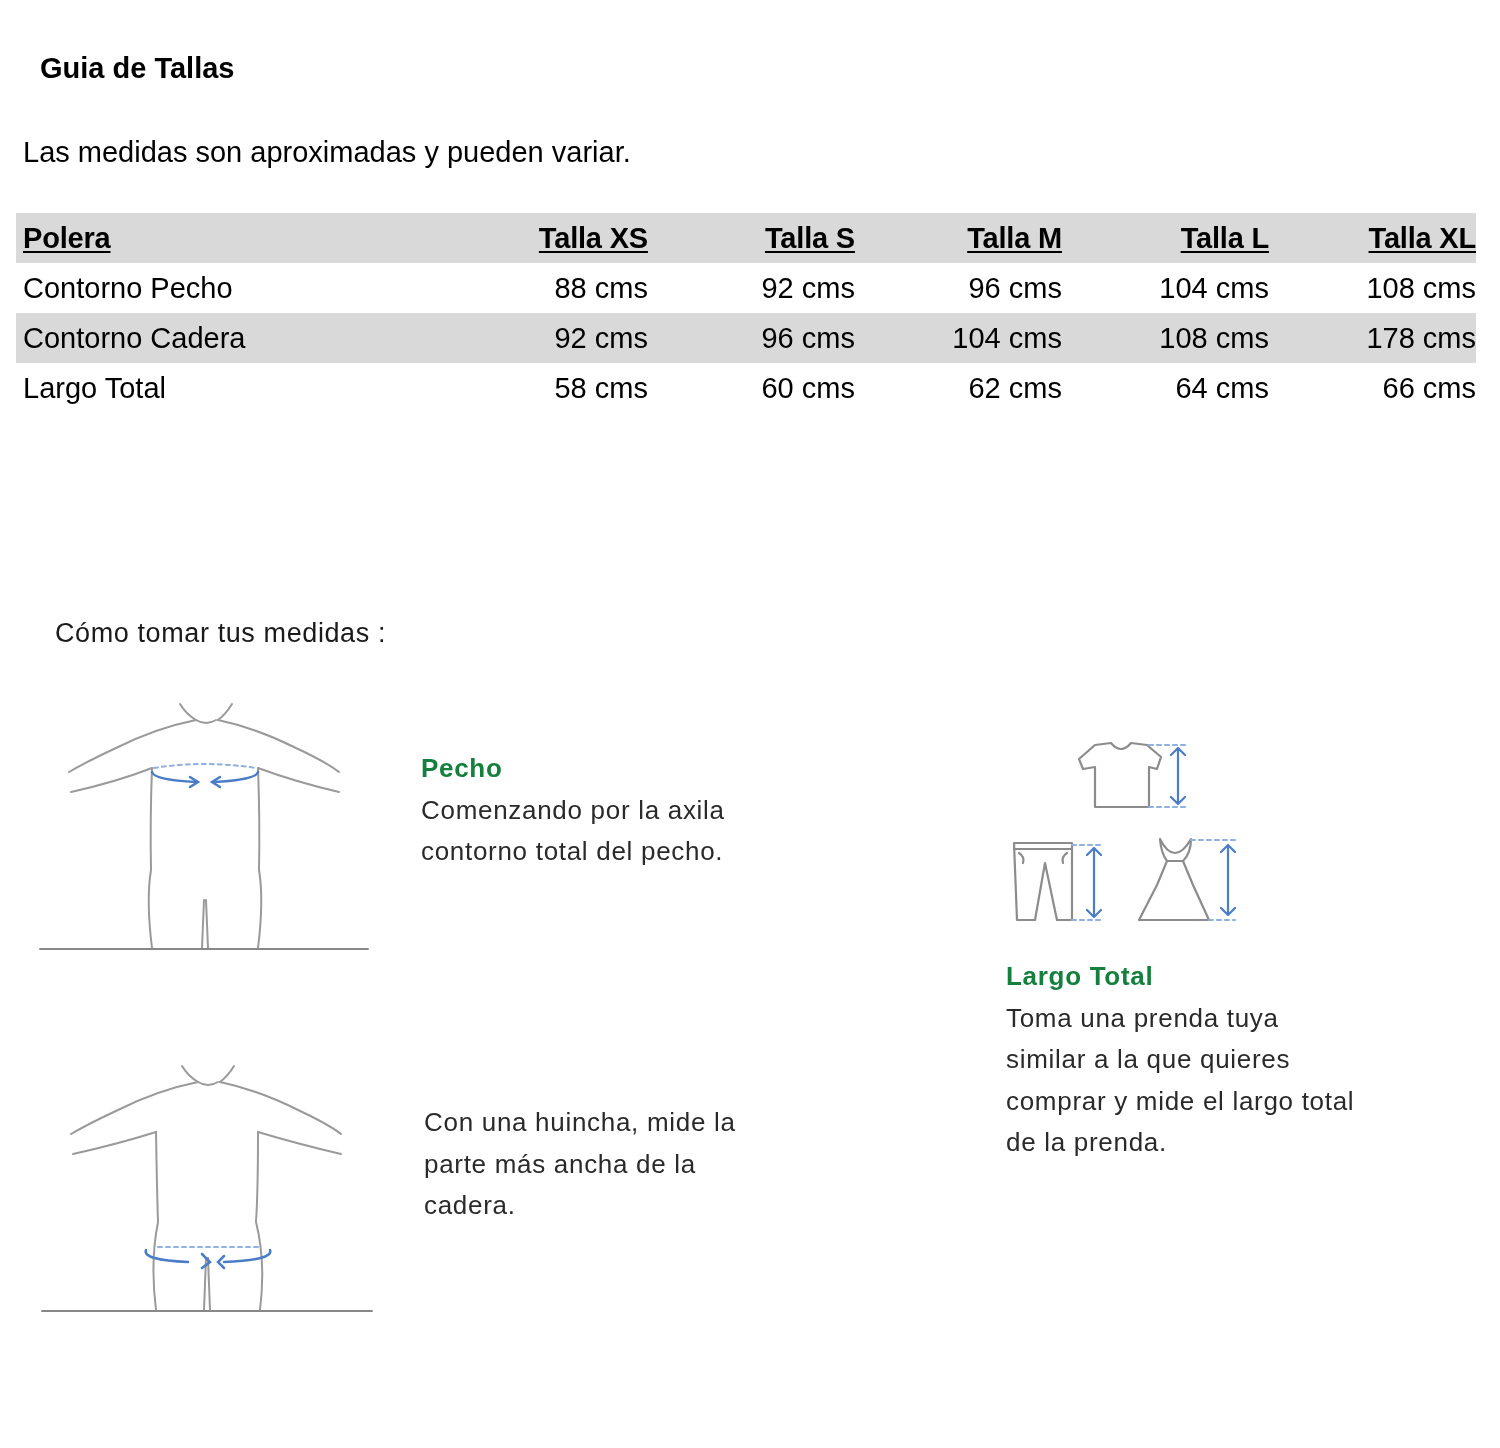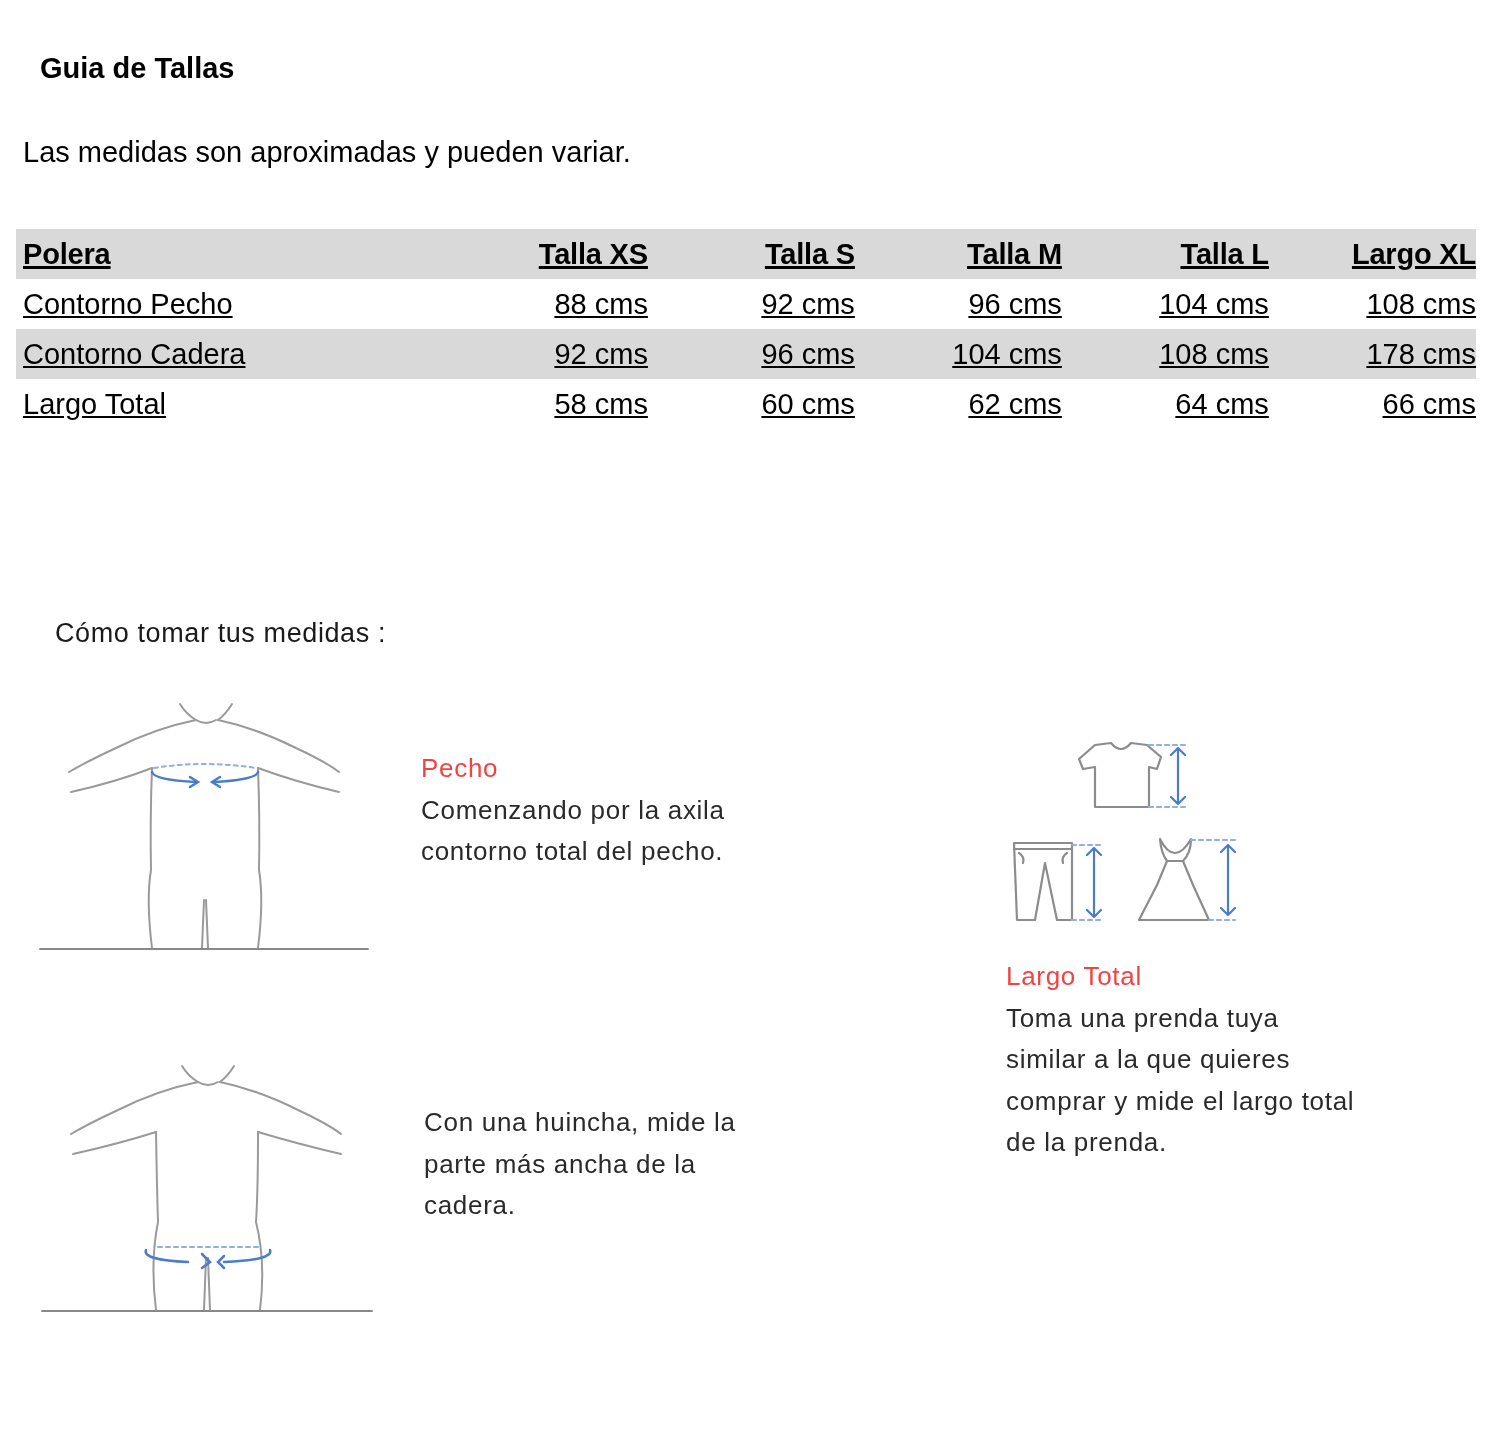--- a/index.html
+++ b/index.html
@@ -26,25 +26,24 @@
     .subtitle {
       position: absolute;
       left: 23px;
       top: 136px;
       font-size: 29px;
       margin: 0;
     }
     table.sizes {
       position: absolute;
       left: 16px;
-      top: 229px;
+      top: 213px;
       width: 1460px;
       border-collapse: collapse;
       font-size: 29px;
-      text-decoration: underline;
     }
     table.sizes td, table.sizes th {
       height: 50px;
       padding: 0;
       font-weight: normal;
       vertical-align: middle;
     }
     table.sizes tr.shaded td, table.sizes tr.shaded th { background: #d9d9d9; }
     table.sizes th {
       text-decoration: underline;
@@ -75,41 +74,41 @@
       position: absolute;
     }
     .instr {
       position: absolute;
       font-size: 26px;
       color: #2a2a2a;
       letter-spacing: 0.7px;
       line-height: 41.5px;
     }
     .instr .head {
-      font-weight: normal;
-      color: #ef4444;
+      font-weight: bold;
+      color: #15803d;
       display: block;
     }
     .instr .line { display: block; }
   </style>
 </head>
 <body>
 
 <h1 class="title">Guia de Tallas</h1>
 <p class="subtitle">Las medidas son aproximadas y pueden variar.</p>
 
 <table class="sizes">
   <tbody>
       <tr class="shaded">
     <th class="col-label">Polera</th>
     <th class="col-size">Talla XS</th>
     <th class="col-size">Talla S</th>
     <th class="col-size">Talla M</th>
     <th class="col-size">Talla L</th>
-    <th class="col-size">Largo XL</th>
+    <th class="col-size">Talla XL</th>
   </tr>
   <tr>
     <td class="col-label">Contorno Pecho</td>
     <td class="col-size">88 cms</td>
     <td class="col-size">92 cms</td>
     <td class="col-size">96 cms</td>
     <td class="col-size">104 cms</td>
     <td class="col-size">108 cms</td>
   </tr>
   <tr class="shaded">

